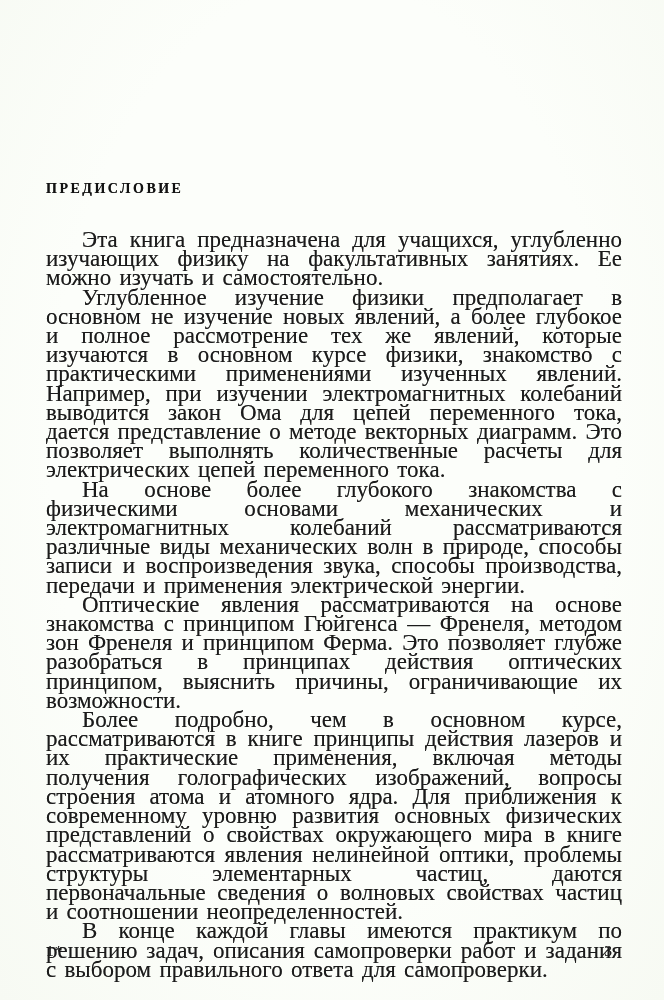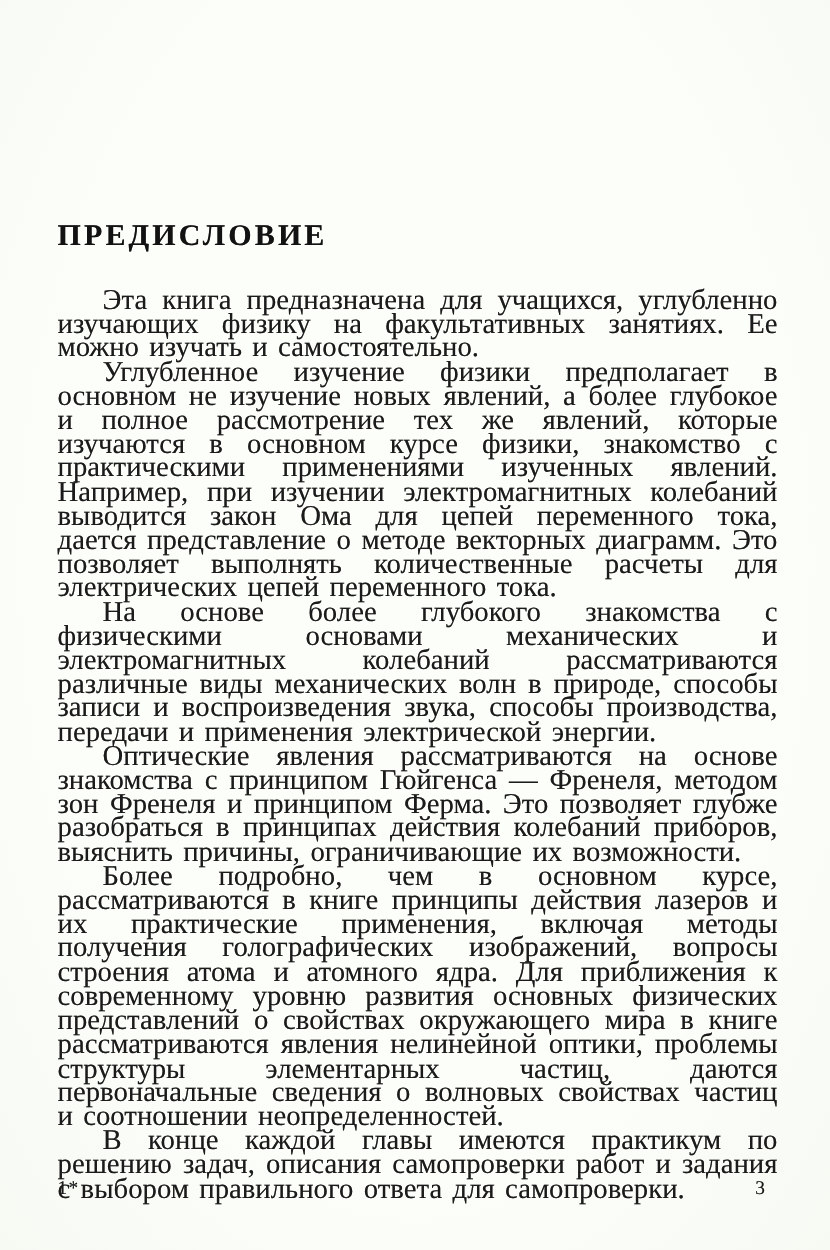--- a/index.html
+++ b/index.html
@@ -19,21 +19,21 @@
     font-family: "Liberation Serif", "DejaVu Serif", serif;
   }
   .content {
     position: absolute;
     left: 46px;
     top: 178px;
     width: 576px;
   }
   .doc-title {
     margin: 0 0 30px 0;
-    font-size: 24px;
+    font-size: 14px;
     line-height: 22px;
     font-weight: bold;
     letter-spacing: 2.5px;
     color: #121212;
     text-shadow: 0 0 0.5px rgba(0,0,0,0.6);
   }
   .body-text p {
     margin: 0;
     font-size: 23px;
     line-height: 19.2px;
@@ -60,21 +60,21 @@
 </head>
 <body>
 
 <div class="scan-page">
   <div class="content">
     <h1 class="doc-title">ПРЕДИСЛОВИЕ</h1>
     <div class="body-text">
       <p>Эта книга предназначена для учащихся, углубленно изучающих физику на факультативных занятиях. Ее можно изучать и самостоятельно.</p>
       <p>Углубленное изучение физики предполагает в основном не изучение новых явлений, а более глубокое и полное рассмотрение тех же явлений, которые изучаются в основном курсе физики, знакомство с практическими применениями изученных явлений. Например, при изучении электромагнитных колебаний выводится закон Ома для цепей переменного тока, дается представление о методе векторных диаграмм. Это позволяет выполнять количественные расчеты для электрических цепей переменного тока.</p>
       <p>На основе более глубокого знакомства с физическими основами механических и электромагнитных колебаний рассматриваются различные виды механических волн в природе, способы записи и воспроизведения звука, способы производства, передачи и применения электрической энергии.</p>
-      <p>Оптические явления рассматриваются на основе знакомства с принципом Гюйгенса — Френеля, методом зон Френеля и принципом Ферма. Это позволяет глубже разобраться в принципах действия колебаний приборов, выяснить причины, ограничивающие их возможности.</p>
+      <p>Оптические явления рассматриваются на основе знакомства с принципом Гюйгенса — Френеля, методом зон Френеля и принципом Ферма. Это позволяет глубже разобраться в принципах действия оптических принципом, выяснить причины, ограничивающие их возможности.</p>
       <p>Более подробно, чем в основном курсе, рассматриваются в книге принципы действия лазеров и их практические применения, включая методы получения голографических изображений, вопросы строения атома и атомного ядра. Для приближения к современному уровню развития основных физических представлений о свойствах окружающего мира в книге рассматриваются явления нелинейной оптики, проблемы структуры элементарных частиц, даются первоначальные сведения о волновых свойствах частиц и соотношении неопределенностей.</p>
       <p>В конце каждой главы имеются практикум по решению задач, описания самопроверки работ и задания с выбором правильного ответа для самопроверки.</p>
     </div>
   </div>
 
   <div class="page-footer">
     <span class="signature-mark">1*</span>
     <span class="page-number">3</span>
   </div>
 </div>

